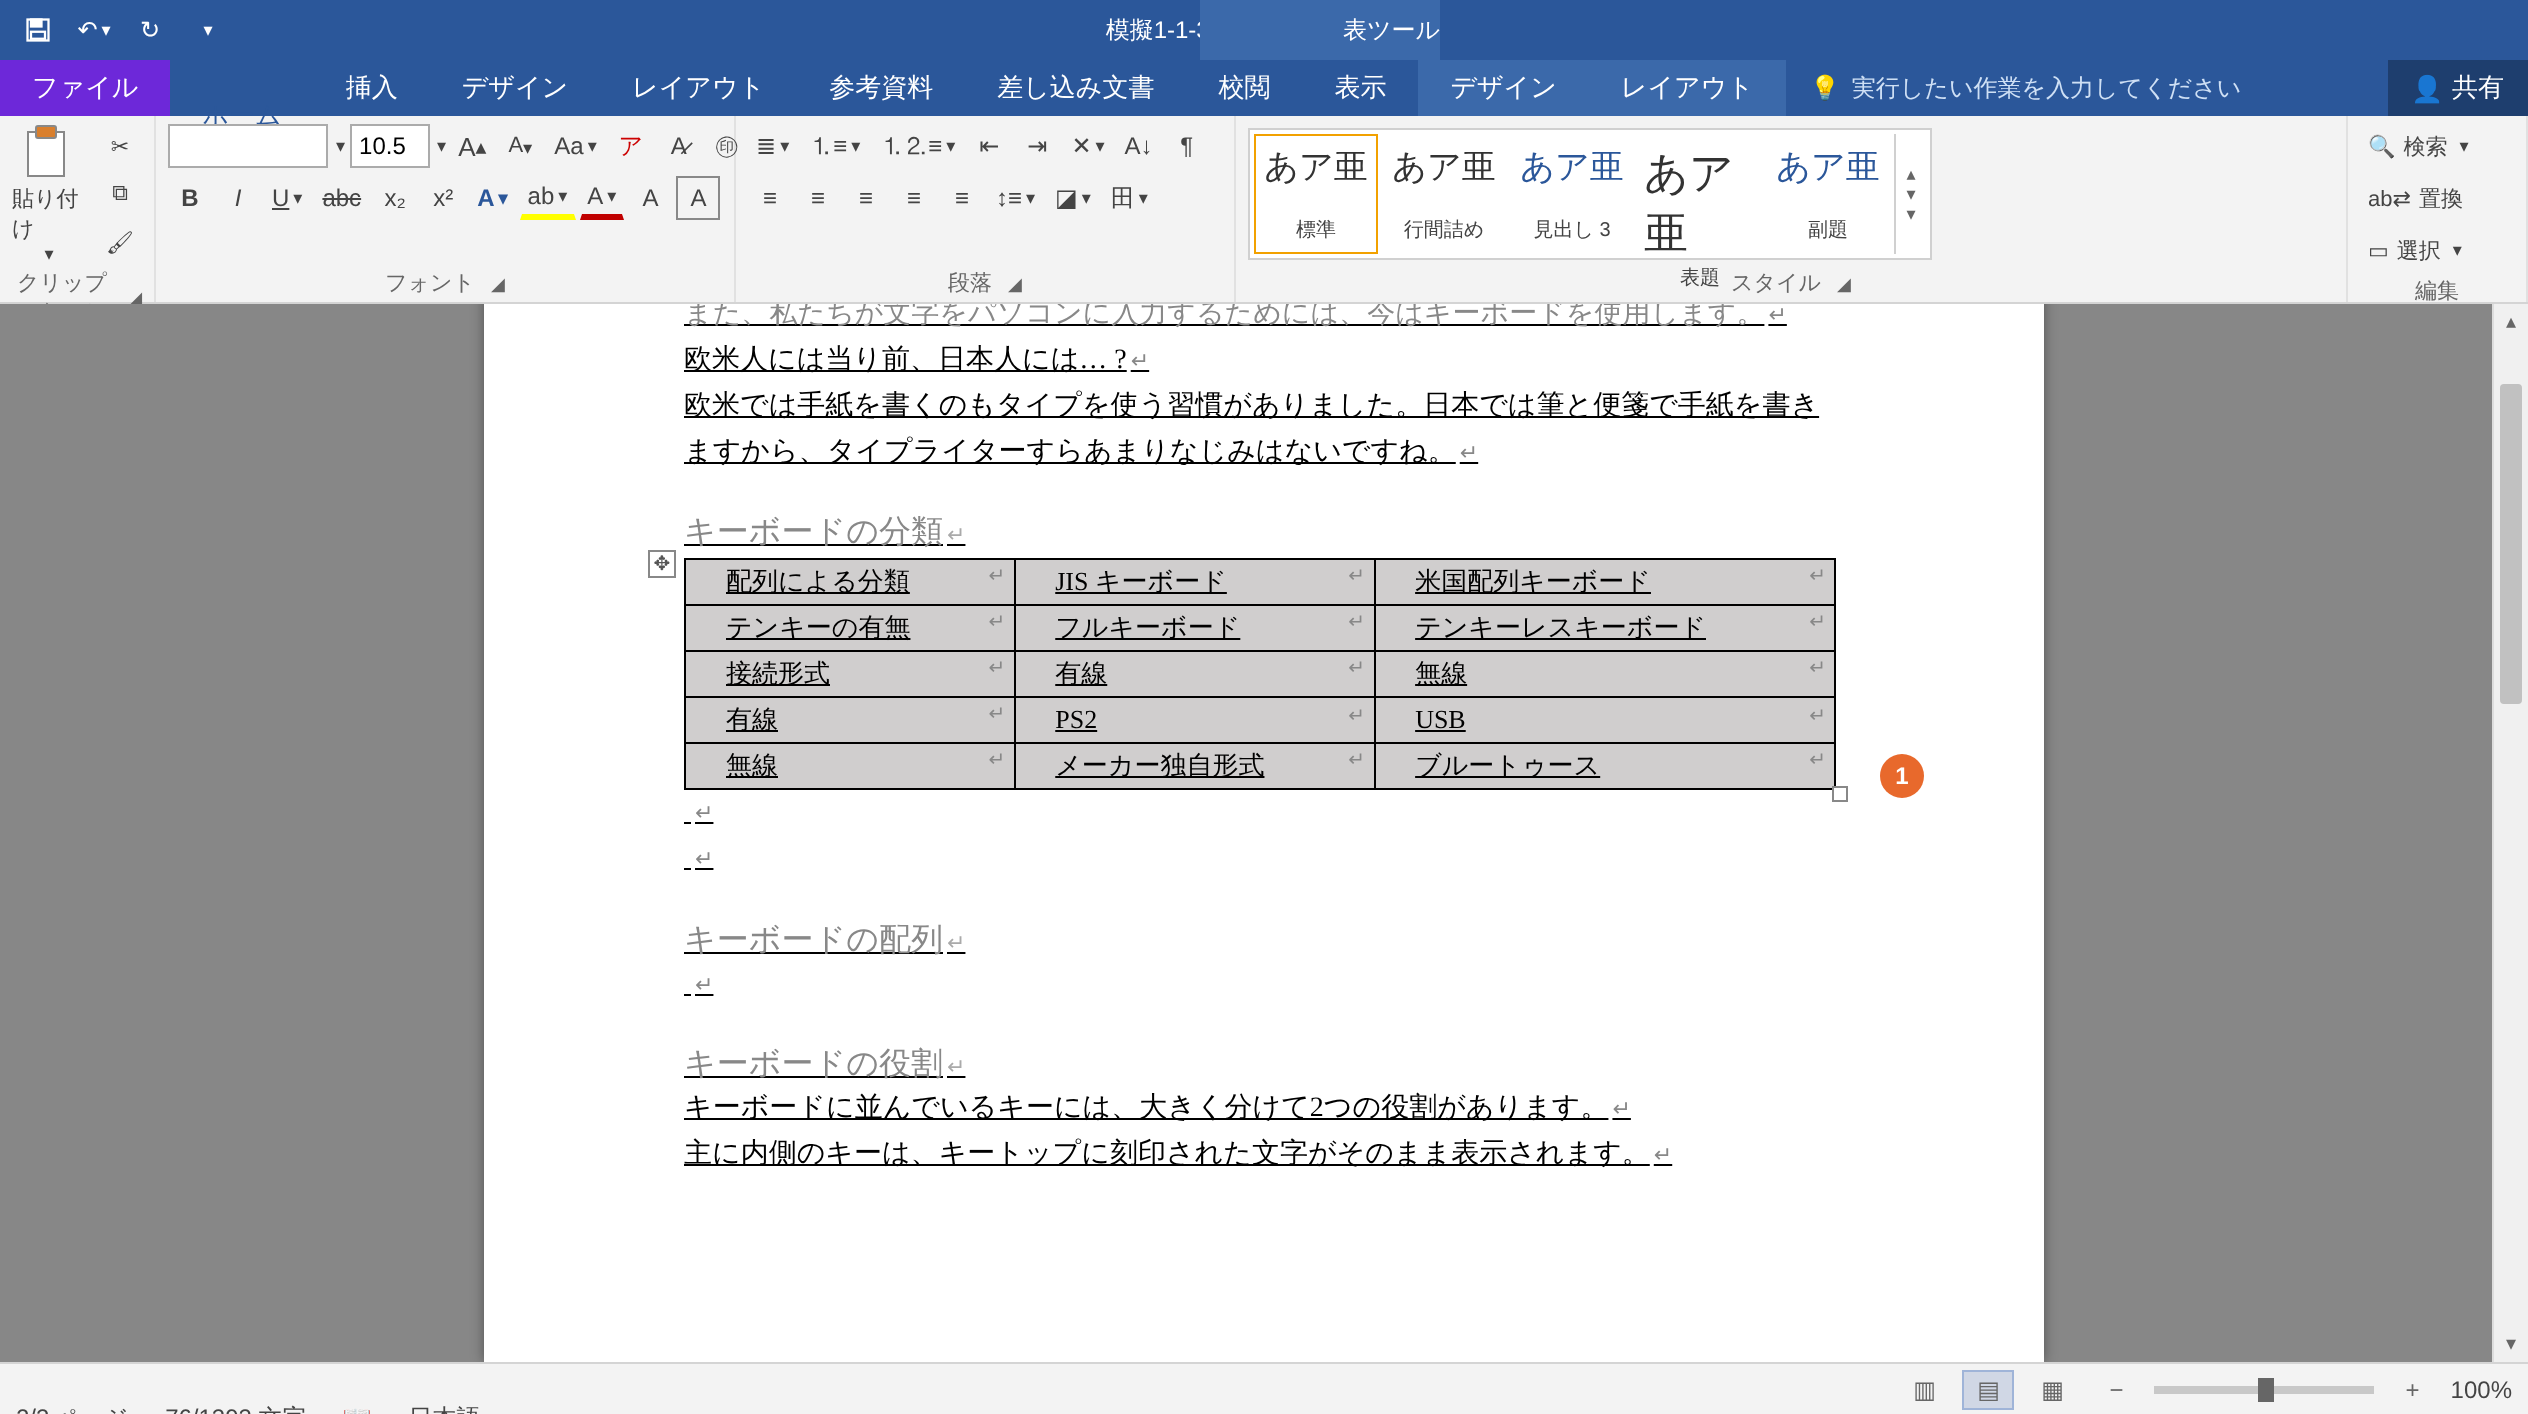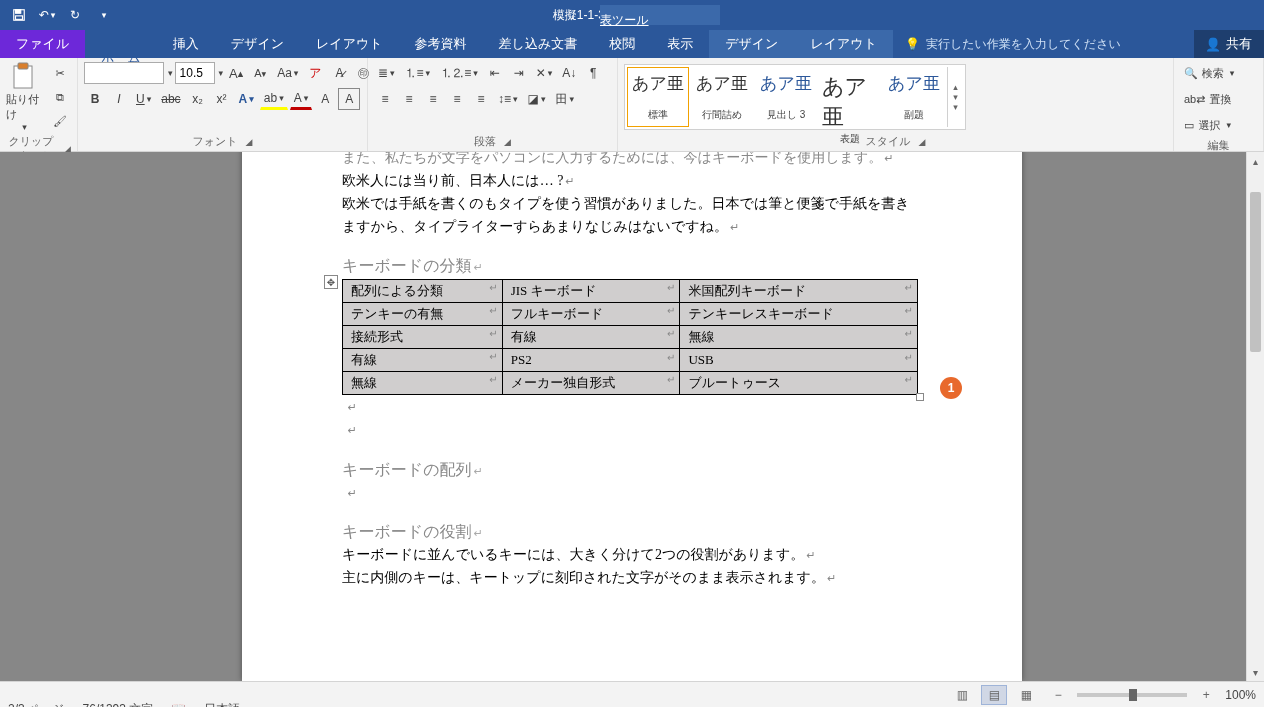--- a/index.html
+++ b/index.html
@@ -4,21 +4,21 @@
 <style>
   * { margin: 0; padding: 0; box-sizing: border-box; font-family: "Yu Gothic UI", "Meiryo", sans-serif; }
   html, body { width: 1264px; height: 707px; overflow: hidden; background: #fff; }
 
   
   .titlebar { height: 30px; background: #2b579a; color: #fff; display: flex; align-items: center; font-size: 12px; position: relative; }
   .titlebar .qat { display: flex; gap: 2px; padding-left: 6px; }
   .qat-btn { width: 26px; height: 24px; display: flex; align-items: center; justify-content: center; color: #fff; cursor: pointer; }
   .titlebar .title-center { position:absolute; left:0; right:0; text-align:center; pointer-events:none; }
   .titlebar .title-center span { display:inline-block; margin: 0 60px; }
-  .titlebar .tooltab { position:absolute; left:600px; width:120px; text-align:left; background:#3b69aa; height:20px; line-height:30px;text-decoration:underline; }
+  .titlebar .tooltab { position:absolute; left:600px; width:120px; text-align:right; background:#3b69aa; height:30px; line-height:30px; }
   .titlebar .right { position:absolute; right:0; display:flex; align-items:center; height:30px; }
   .titlebar .right .signin { padding:0 12px; }
   .win-btn { width:44px; height:30px; display:flex; align-items:center; justify-content:center; cursor:pointer; }
 
   
   .menutabs { height: 28px; background:#2b579a; display:flex; align-items:stretch; color:#fff; font-size:13px; }
   .menutabs .tab { padding:0 16px; display:flex; align-items:center; cursor:pointer; }
   .menutabs .tab.file { background:#6d28d9; }
   .menutabs .tab.active { background:#f3f3f3; color:#2b579a;margin-top:28px; }
   .menutabs .tab.context { background:#3b69aa; }
@@ -46,29 +46,29 @@
   .style-item.selected { border:1px solid #f2a100; background:#fff; }
   .style-prev { font-family:"MS Mincho","Yu Mincho",serif; font-size:17px; color:#333; }
   .style-prev.blue { color:#2b579a; }
   .style-name { font-size:10px; color:#444; }
   .gallery-more { width:16px; display:flex; flex-direction:column; justify-content:center; align-items:center; border-left:1px solid #d0d0d0; cursor:pointer; color:#666; font-size:9px; gap:2px;}
 
   .editing .erow { display:flex; align-items:center; gap:4px; height:22px; cursor:pointer; padding:0 4px; }
 
   
   .docarea { position:absolute; top:152px; bottom:26px; left:0; right:0; background:#878787; display:flex; justify-content:center; overflow:hidden; }
-  .page { width:780px; background:#fff; box-shadow:0 0 6px rgba(0,0,0,.4); padding:0 100px 40px 100px; position:relative; margin-top:-6px;}
+  .page { width:780px; background:#fff; box-shadow:0 0 6px rgba(0,0,0,.4); padding:0 100px 40px 100px; position:relative; margin-top:-6px;text-decoration:underline;}
   .para { font-size:14px; color:#000; line-height:1.65; font-family:"MS Mincho","Yu Mincho",serif; }
   .pmark::after { content:"↵"; color:#888; font-size:11px; margin-left:2px; }
   .heading { font-size:16px; color:#888; font-family:"MS Mincho","Yu Mincho",serif; margin-top:18px; }
   .heading::after { content:"↵"; color:#aaa; font-size:11px; margin-left:2px; }
   .tbl-anchor { position:relative; }
   .move-handle { position:absolute; left:-18px; top:-4px; width:14px; height:14px; border:1px solid #888; background:#fff; display:flex; align-items:center; justify-content:center; font-size:10px; color:#555; cursor:move; }
   table.kb { border-collapse:collapse; width:576px; margin-top:2px; }
-  table.kb td { border:1px solid #000; background:#d0cece; padding:2px 8px; font-size:13px; font-family:"MS Mincho","Yu Mincho",serif; position:relative; }
+  table.kb td { border:1px solid #000; background:#d0cece; padding:2px 20px; font-size:13px; font-family:"MS Mincho","Yu Mincho",serif; position:relative; }
   table.kb td::after { content:"↵"; color:#888; font-size:10px; position:absolute; right:4px; }
   .resize-handle { position:absolute; right:-8px; bottom:-8px; width:8px; height:8px; border:1px solid #888; background:#fff; cursor:nwse-resize; }
   .callout { position:absolute; width:22px; height:22px; border-radius:50%; background:#e8692c; color:#fff; font-size:12px; font-weight:bold; display:flex; align-items:center; justify-content:center; }
   .scrollbar { position:absolute; right:0; top:0; bottom:0; width:18px; background:#f0f0f0; border-left:1px solid #ddd; }
   .scroll-thumb { position:absolute; left:3px; right:3px; top:40px; height:160px; background:#c1c1c1; border-radius:2px; }
   .scroll-arrow { position:absolute; left:0; right:0; height:18px; display:flex; align-items:center; justify-content:center; color:#666; font-size:10px; cursor:pointer; }
 
   
   .statusbar { position:absolute; bottom:0; left:0; right:0; height:26px; background:#f3f3f3; border-top:1px solid #d4d4d4; display:flex; align-items:center; font-size:12px; color:#444; padding:0 8px; justify-content:space-between; }
   .statusbar .left { display:flex; gap:18px; align-items:center;margin-top:29px; }

